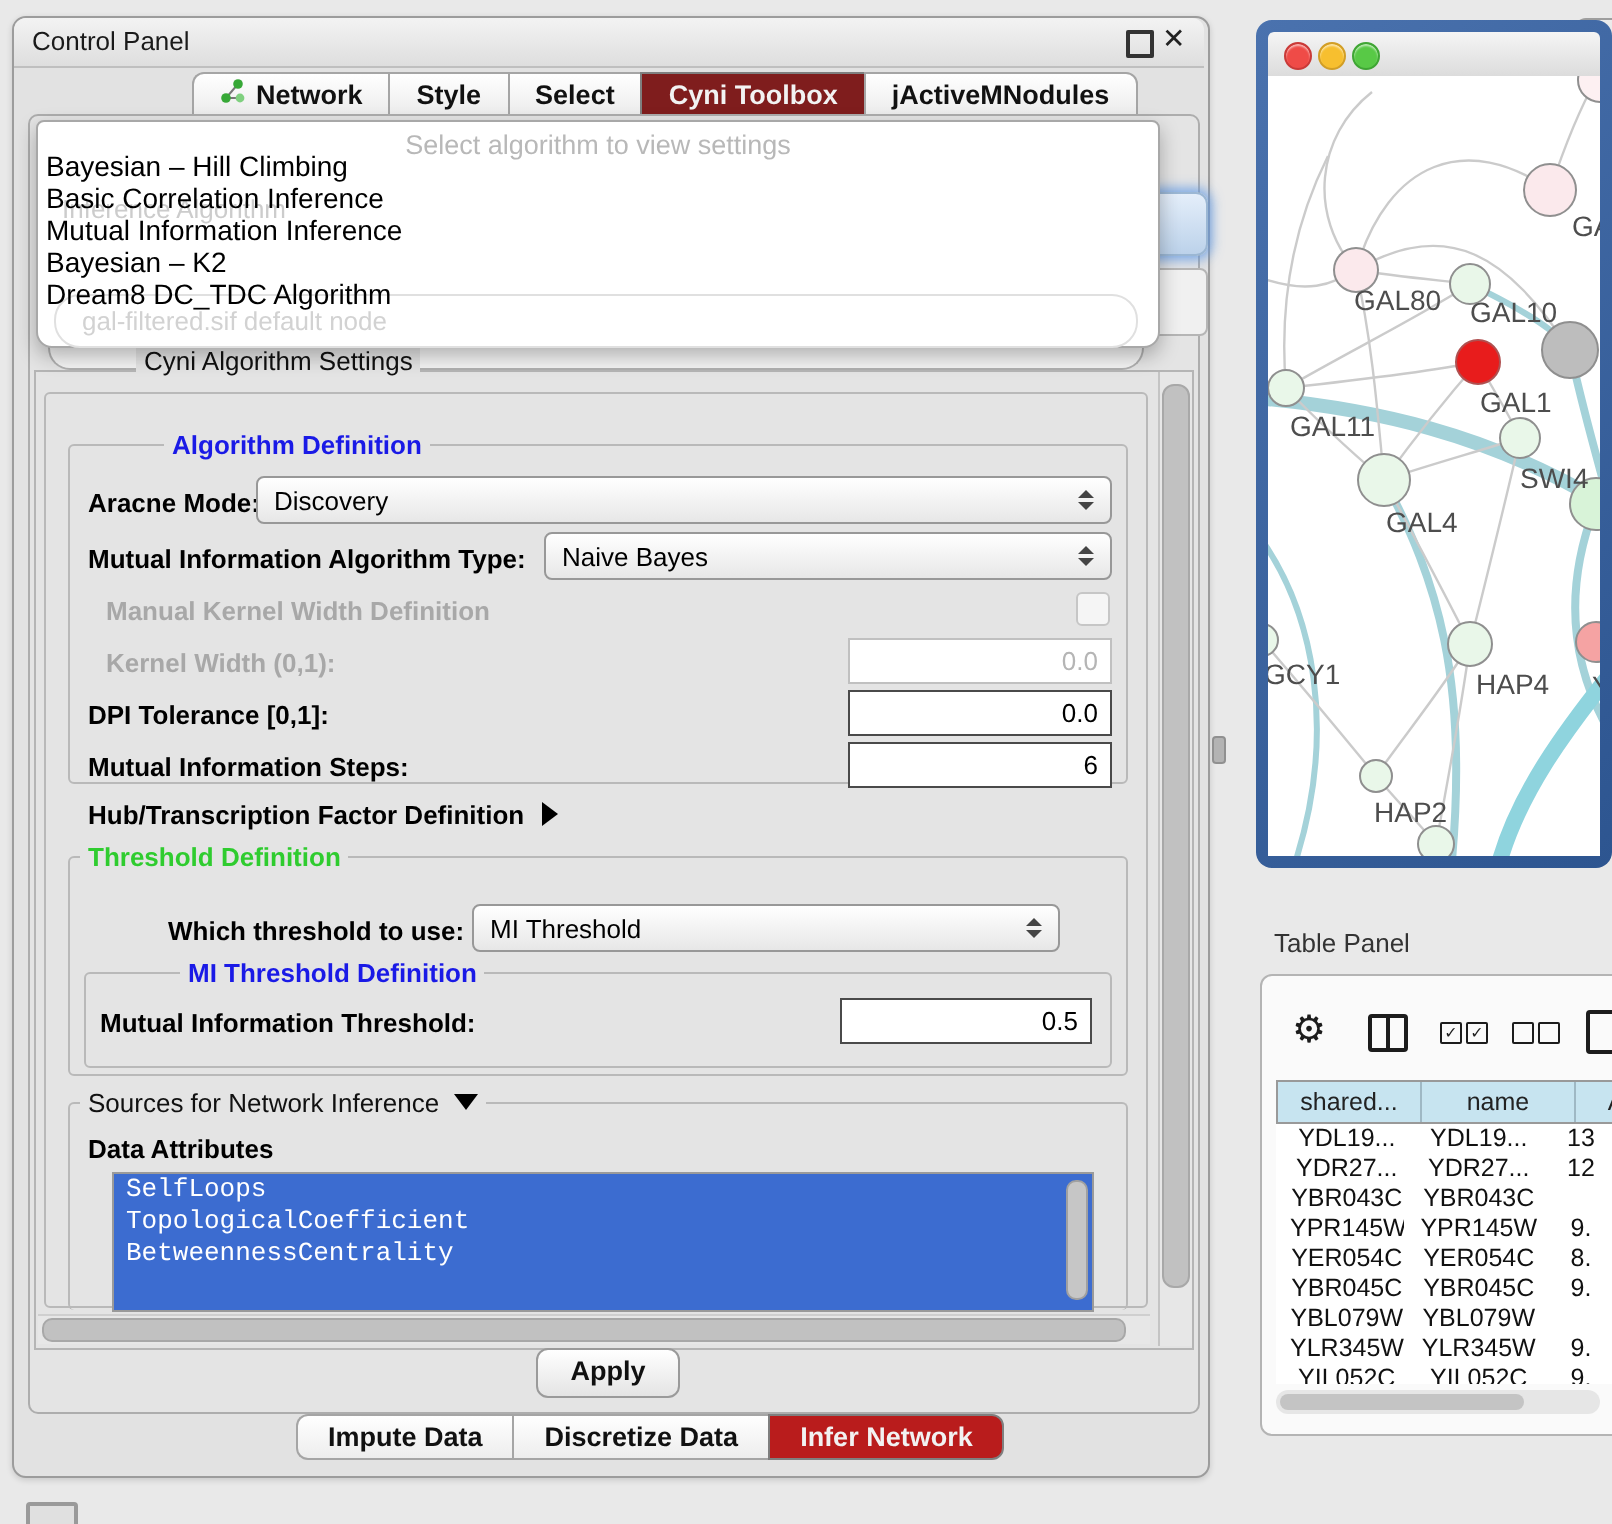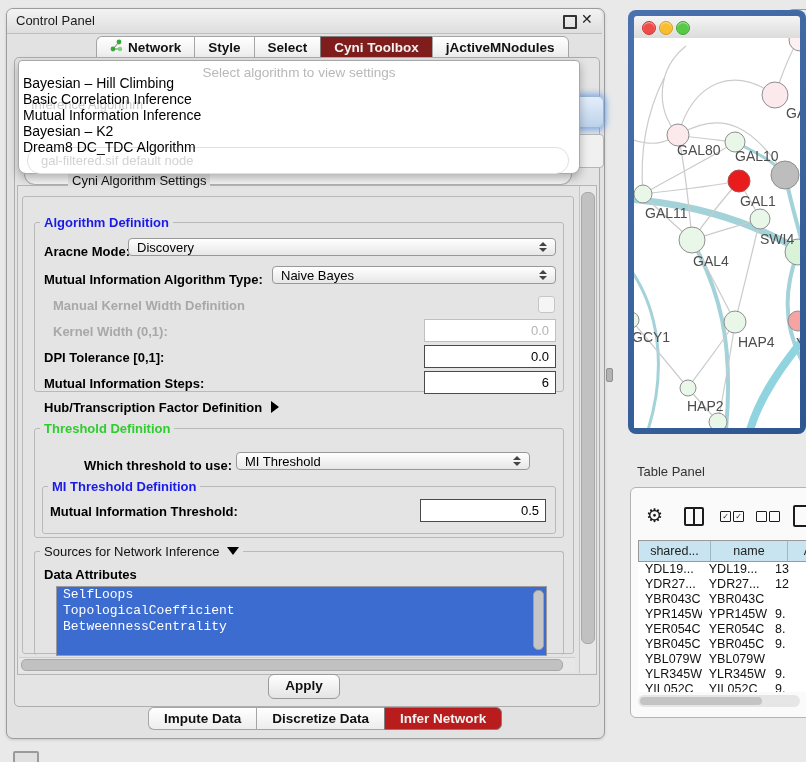--- a/index.html
+++ b/index.html
@@ -50,27 +50,27 @@
   
   .scrollpane{left:17px;top:185px;width:578px;height:488px;border:1px solid #b5b5b5;background:#e4e4e4;}
   .vscroll{left:579px;top:186px;width:16px;height:487px;background:#e7e7e7;border-left:1px solid #c4c4c4;}
   .vthumb{left:581px;top:192px;width:12px;height:450px;background:#c1c1c1;border:1px solid #a8a8a8;border-radius:6px;}
   .hscroll{left:19px;top:657px;width:556px;height:14px;background:#e7e7e7;border-top:1px solid #cfcfcf;}
   .hthumb{left:21px;top:659px;width:540px;height:10px;background:#c1c1c1;border:1px solid #a8a8a8;border-radius:5px;}
 
   
   .group{border:1px solid #b9b9b9;border-radius:3px;}
   .gtitle{position:absolute;background:#e4e4e4;padding:0 4px;font-size:13px;line-height:13px;}
-  .blue{color:#1a1ae6;font-weight:bold;}
+  .blue{color:#1a1ae6;font-weight:bold;margin-left:42px;}
   .green{color:#2fcc2f;font-weight:bold;}
   .lbl{font-weight:bold;font-size:13px;color:#000;white-space:nowrap;}
   .lbl.dis{color:#a8a8a8;margin-left:9px;}
 
   .combo{background:linear-gradient(#ffffff,#e7e7e7);border:1px solid #989898;border-radius:4px;
-         display:flex;align-items:center;height:18px;box-sizing:border-box;}
+         display:flex;align-items:center;height:24px;box-sizing:border-box;}
   .combo-text{flex:1;padding-left:8px;font-size:13px;color:#000;white-space:nowrap;overflow:hidden;}
   .stepper{width:16px;display:flex;flex-direction:column;align-items:center;gap:2px;padding-right:4px;}
   .stepper .up{width:0;height:0;border-left:4px solid transparent;border-right:4px solid transparent;border-bottom:4px solid #444;}
   .stepper .dn{width:0;height:0;border-left:4px solid transparent;border-right:4px solid transparent;border-top:4px solid #444;}
 
   .tfield{background:#fff;box-sizing:border-box;height:23px;line-height:21px;text-align:right;
           padding-right:6px;font-size:13px;}
   .tfield.on{border:1px solid #4a4a4a;color:#000;}
   .tfield.off{border:1px solid #c0c0c0;color:#b5b5b5;}
   .checkbox{width:15px;height:15px;border:1px solid #c6c6c6;border-radius:3px;background:#f5f5f5;}
@@ -117,21 +117,21 @@
   .split-icon{left:684px;top:507px;width:16px;height:15px;border:2px solid #1c1c1c;border-radius:2px;}
   .split-icon:after{content:"";position:absolute;left:7px;top:0;width:2px;height:15px;background:#1c1c1c;}
   .cb{position:absolute;width:9px;height:9px;border:1.5px solid #1c1c1c;border-radius:1px;font-size:8px;
       line-height:9px;text-align:center;color:#1c1c1c;font-weight:bold;}
   .doc-icon{left:793px;top:505px;width:14px;height:18px;border:2px solid #1c1c1c;border-radius:2px;background:#fafafa;}
   .thead{left:638px;top:540px;height:22px;display:flex;border:1px solid #999;box-sizing:border-box;}
   .th{background:#c7e4f0;border-right:1px solid #9fb8c4;font-size:12.5px;display:flex;
       align-items:center;justify-content:center;color:#222;overflow:hidden;}
   .tbody{left:638px;top:562px;width:168px;height:130px;overflow:hidden;background:#fff;}
   .trow{display:flex;height:15px;line-height:15px;font-size:12.5px;white-space:nowrap;}
-  .td{overflow:hidden;}
+  .td{overflow:hidden;text-align:center;}
   .td.c1{width:71px;padding-left:7px;box-sizing:border-box;}
   .td.c2{width:76px;padding-left:7px;box-sizing:border-box;}
   .td.c3{width:40px;padding-left:5px;box-sizing:border-box;}
   .tp-hscroll{left:638px;top:695px;width:162px;height:12px;background:#e6e6e6;border-radius:6px;}
   .tp-hthumb{left:640px;top:697px;width:122px;height:8px;background:#c4c4c4;border-radius:4px;}
 </style>
 </head>
 <body>
 
 <div id="app">

